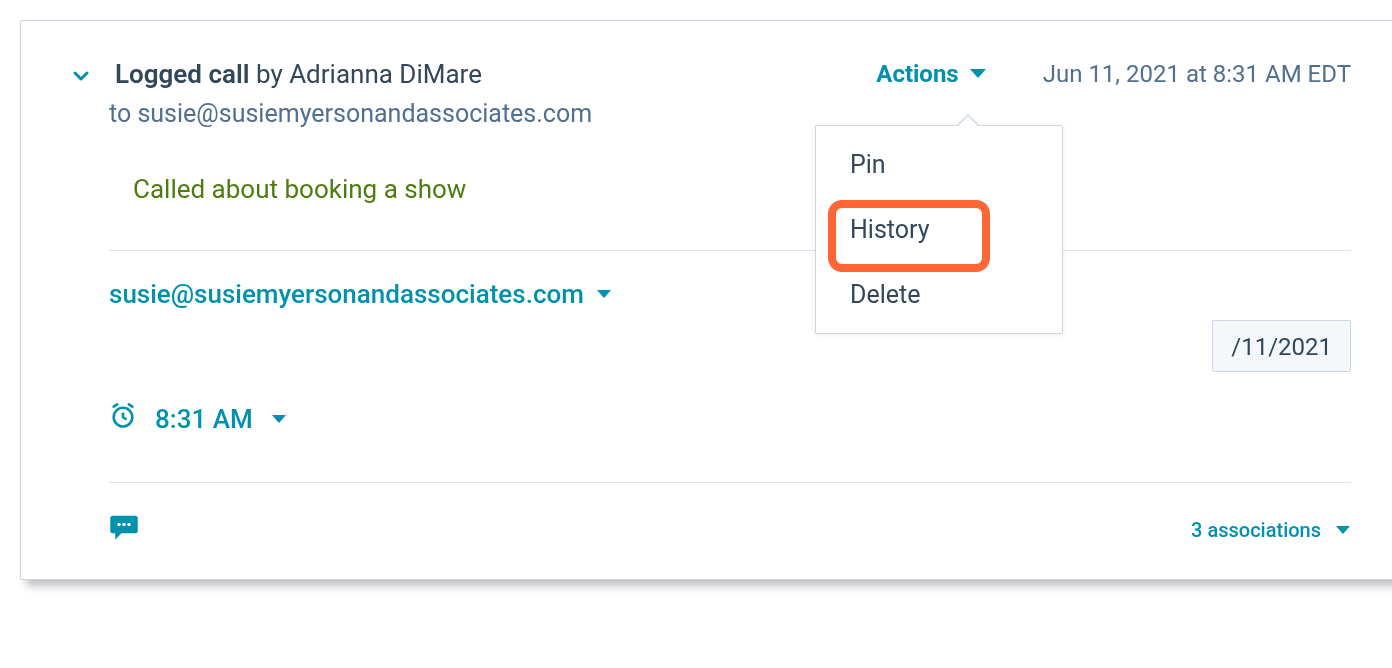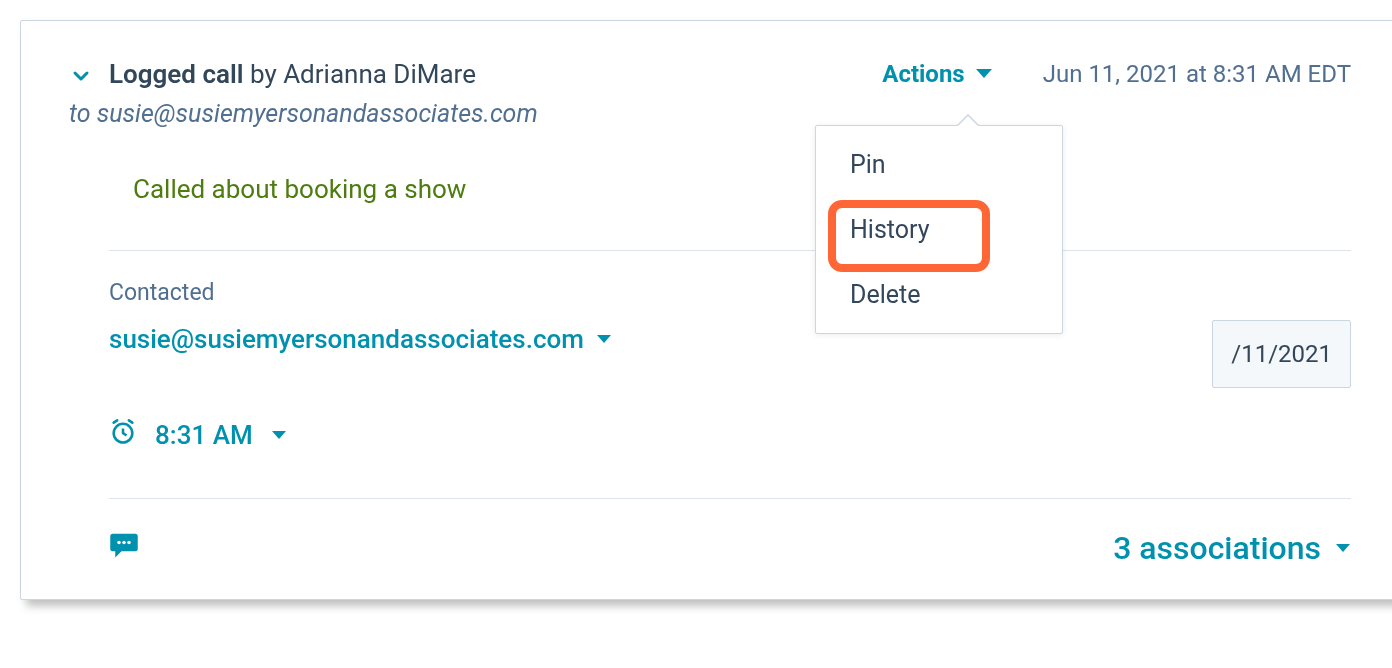--- a/index.html
+++ b/index.html
@@ -13,21 +13,21 @@
       background: #fff;
       border: 1px solid #cbd6e2;
       border-radius: 2px;
       box-shadow: 6px 6px 8px rgba(0,0,0,0.25);
       padding: 38px 48px 32px 48px;
       position: relative;
     }
     .header-row {
       display: flex;
       align-items: center;
-      gap: 16px;
+      gap: 22px;
     }
     .expand-toggle {
       color: #0091ae;
       cursor: pointer;
       flex-shrink: 0;
       margin-top: 4px;
     }
     .expand-toggle svg { display: block; }
     .title {
       font-size: 26px;
@@ -45,24 +45,24 @@
       font-weight: 700;
       cursor: pointer;
     }
     .actions-btn svg { display: block; }
     .timestamp {
       color: #516f90;
       font-size: 24px;
       margin-left: 34px;
     }
     .subheader {
+      margin-left: 40px;
       margin-top: 10px;
       color: #516f90;
       font-size: 25px;
-      font-style: italic;
     }
     .body-text {
       margin-left: 64px;
       margin-top: 46px;
       color: #4d7c0f;
       font-size: 26px;
     }
     .divider {
       margin-left: 40px;
       margin-right: 0;
@@ -90,27 +90,27 @@
     .outcome-value {
       display: inline-flex;
       align-items: center;
       color: #0091ae;
       font-size: 26px;
       font-weight: 500;
       cursor: pointer;
     }
     .date-input-wrap {
       display: inline-flex;
-      align-items: center;
+      align-items: flex-end;
       gap: 14px;
       border: 1px solid #cbd6e2;
       background: #f5f8fa;
       padding: 10px 18px;
       border-radius: 2px;
-      height: 68px;
+      height: 52px;
       margin-top: -4px;
     }
     .date-text { color: #33475b; font-size: 24px; }
     .time-row {
       margin-left: 40px;
       margin-top: 30px;
       display: flex;
       flex-direction: column;
       gap: 20px;
     }
@@ -138,21 +138,21 @@
       font-size: 26px;
       font-weight: 500;
       cursor: pointer;
     }
     .associations {
       margin-left: auto;
       display: inline-flex;
       align-items: center;
       gap: 14px;
       color: #0091ae;
-      font-size: 32px;
+      font-size: 20px;
       font-weight: 500;
       cursor: pointer;
       text-align: right;
     }
     
     .dropdown {
       position: absolute;
       top: 104px;
       left: 794px;
       width: 248px;
@@ -228,21 +228,20 @@
   <div class="subheader">
     <span>to </span><span>susie@susiemyersonandassociates.com</span>
   </div>
 
   <div class="body-text">Called about booking a show</div>
 
   <hr class="divider">
 
   <div class="fields-row">
     <div class="field">
-      <span class="field-label">Contacted</span>
       <span class="contacted-value">
         <span>susie@susiemyersonandassociates.com</span>
         <svg width="16" height="10" viewBox="0 0 16 10">
             <path class="caret-down-sm" d="M1 1 L8 9 L15 1 Z"></path>
           </svg>
       </span>
     </div>
     <div class="field" style="margin-left:auto;">
       <span class="field-label" style="visibility:hidden;">x</span>
       <span class="date-input-wrap">

